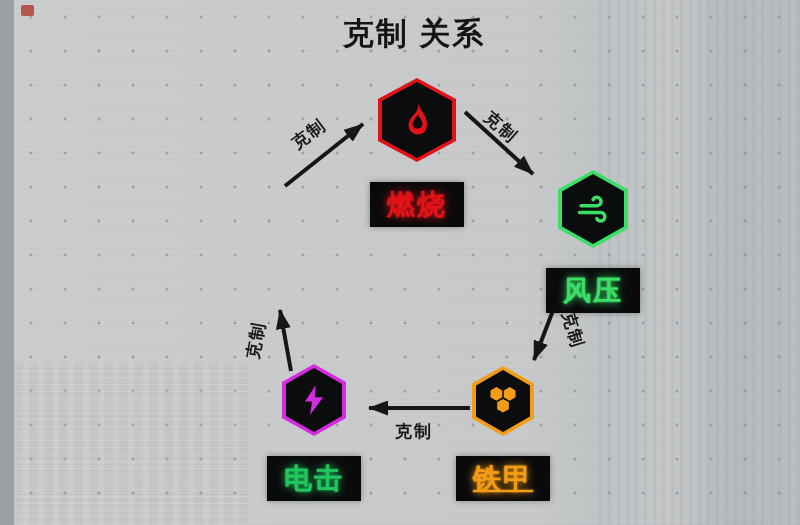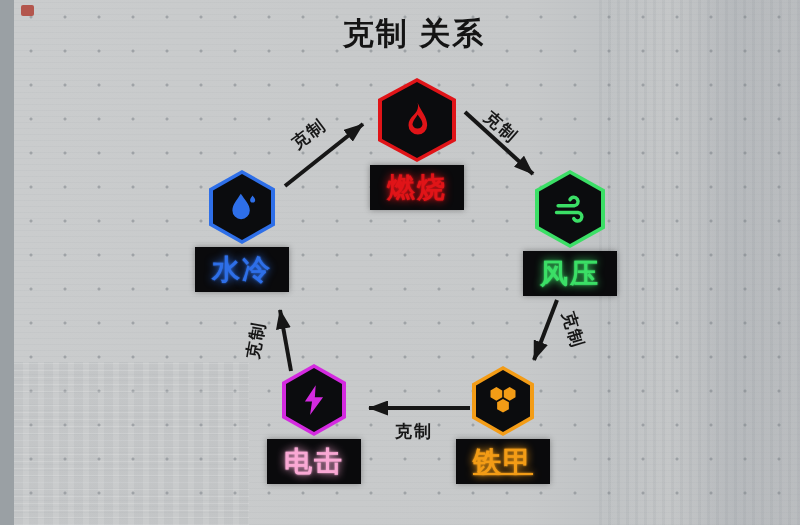--- a/index.html
+++ b/index.html
@@ -29,21 +29,21 @@
       repeating-linear-gradient(90deg, rgba(148,153,158,.16) 0 9px, rgba(0,0,0,0) 9px 15px);
   }
   .watermark{
     position:absolute;left:7px;top:5px;width:13px;height:11px;border-radius:2px;
     filter:blur(.7px);opacity:.85;z-index:1;
   }
   .title{
     position:absolute;left:0;right:0;top:13px;text-align:center;z-index:2;
     font-size:31px;font-weight:800;letter-spacing:2px;color:#141414;
   }
-  .node{position:absolute;width:100px;display:flex;flex-direction:column;align-items:center;gap:3px;z-index:2;}
+  .node{position:absolute;width:100px;display:flex;flex-direction:column;align-items:center;gap:20px;z-index:2;}
   .hex{
     position:relative;
     clip-path:polygon(50% 0%,100% 25%,100% 75%,50% 100%,0% 75%,0% 25%);
     filter:drop-shadow(0 0 4px currentColor);
     display:flex;align-items:center;justify-content:center;
   }
   .hex-inner{
     position:absolute;inset:4px;
     clip-path:polygon(50% 0%,100% 25%,100% 75%,50% 100%,0% 75%,0% 25%);
     background:#0b0c0e;display:flex;align-items:center;justify-content:center;
@@ -98,21 +98,21 @@
           <path fill="currentColor" fill-rule="evenodd" d="M12.4 1.6 C13.1 4.9 12 7 10 9 C8.1 10.9 6.9 12.7 6.9 15.1 A5.6 5.6 0 0 0 18.1 15.2 C18.1 9.8 14.6 7.4 12.4 1.6 Z
                M12.4 8.7 C13.5 10.6 15.3 12.2 15.3 14.7 A3.1 3.1 0 0 1 9.3 14.9 C9.3 12.7 11.3 10.8 12.4 8.7 Z"></path>
         </svg>
       </div>
     </div>
     <div class="node-label" style="color: rgb(224, 20, 24);">
       <span>燃烧</span>
     </div>
   </div>
 
-  <div class="node" style="left:506px;top:170px;">
+  <div class="node" style="left:529px;top:170px;">
     <div class="hex" style="width: 70px; height: 78px; background-color: rgb(59, 223, 102); color: rgb(59, 223, 102);">
       <div class="hex-inner">
         <svg width="38" height="38" viewBox="0 0 24 24">
           <g fill="none" stroke="currentColor" stroke-width="2.2" stroke-linecap="round">
             <path d="M4.5 10 h10.2 a2.7 2.7 0 1 0 -2.7 -3.9"></path>
             <path d="M3.5 14.2 h13.6 a2.7 2.7 0 1 1 -2.7 3.9"></path>
           </g>
         </svg>
       </div>
     </div>
@@ -139,34 +139,19 @@
   </div>
 
   <div class="node" style="left:250px;top:364px;">
     <div class="hex" style="width: 64px; height: 72px; background-color: rgb(212, 42, 224); color: rgb(212, 42, 224);">
       <div class="hex-inner">
         <svg width="34" height="34" viewBox="0 0 24 24">
           <polygon fill="currentColor" points="13.2,1.5 5.6,13 10.6,13 9.2,22.5 18.4,10 12.6,10"></polygon>
         </svg>
       </div>
     </div>
-    <div class="node-label" style="color: #f9a8d4;">
+    <div class="node-label" style="color: #22c55e;">
       <span>电击</span>
     </div>
   </div>
 
-  <div class="node" style="left:178px;top:170px;">
-    <div class="hex" style="width: 66px; height: 74px; background-color: rgb(46, 111, 232); color: rgb(46, 111, 232);">
-      <div class="hex-inner">
-        <svg width="36" height="36" viewBox="0 0 24 24">
-          <g fill="currentColor">
-            <path d="M11.2 3.2 C8.9 7 5.6 10.3 5.6 14.3 A5.8 5.8 0 0 0 17.2 14.3 C17.2 10.3 13.7 7 11.2 3.2 Z"></path>
-            <path d="M19 4.3 C18.4 5.4 17.4 6.3 17.4 7.3 A1.7 1.7 0 0 0 20.8 7.3 C20.8 6.3 19.8 5.4 19 4.3 Z"></path>
-          </g>
-        </svg>
-      </div>
-    </div>
-    <div class="node-label" style="color: rgb(46, 111, 232);">
-      <span>水冷</span>
-    </div>
-  </div>
 
 </div>
 
 </body></html>

